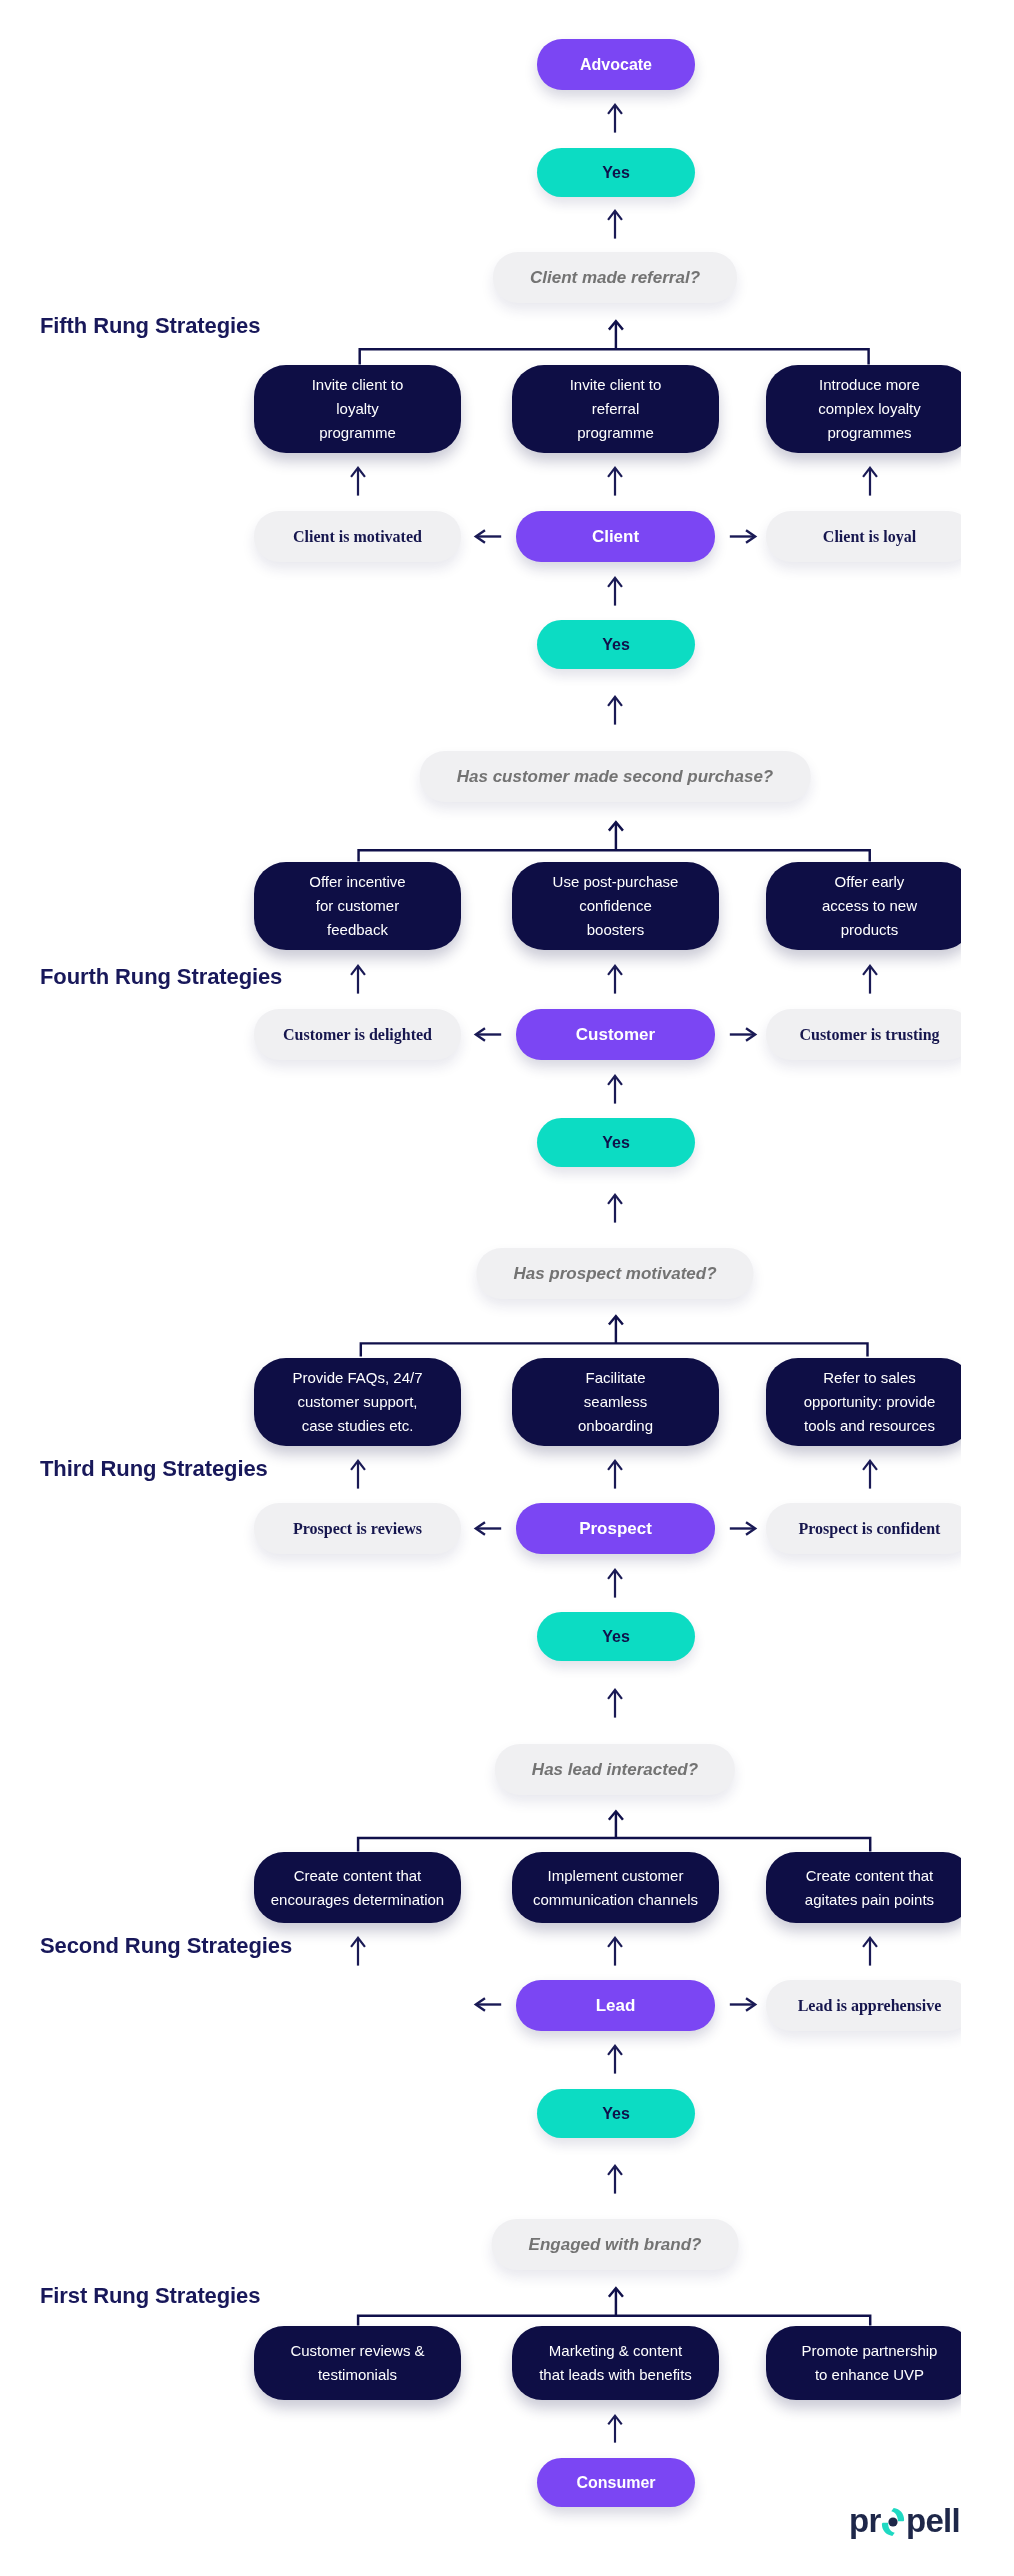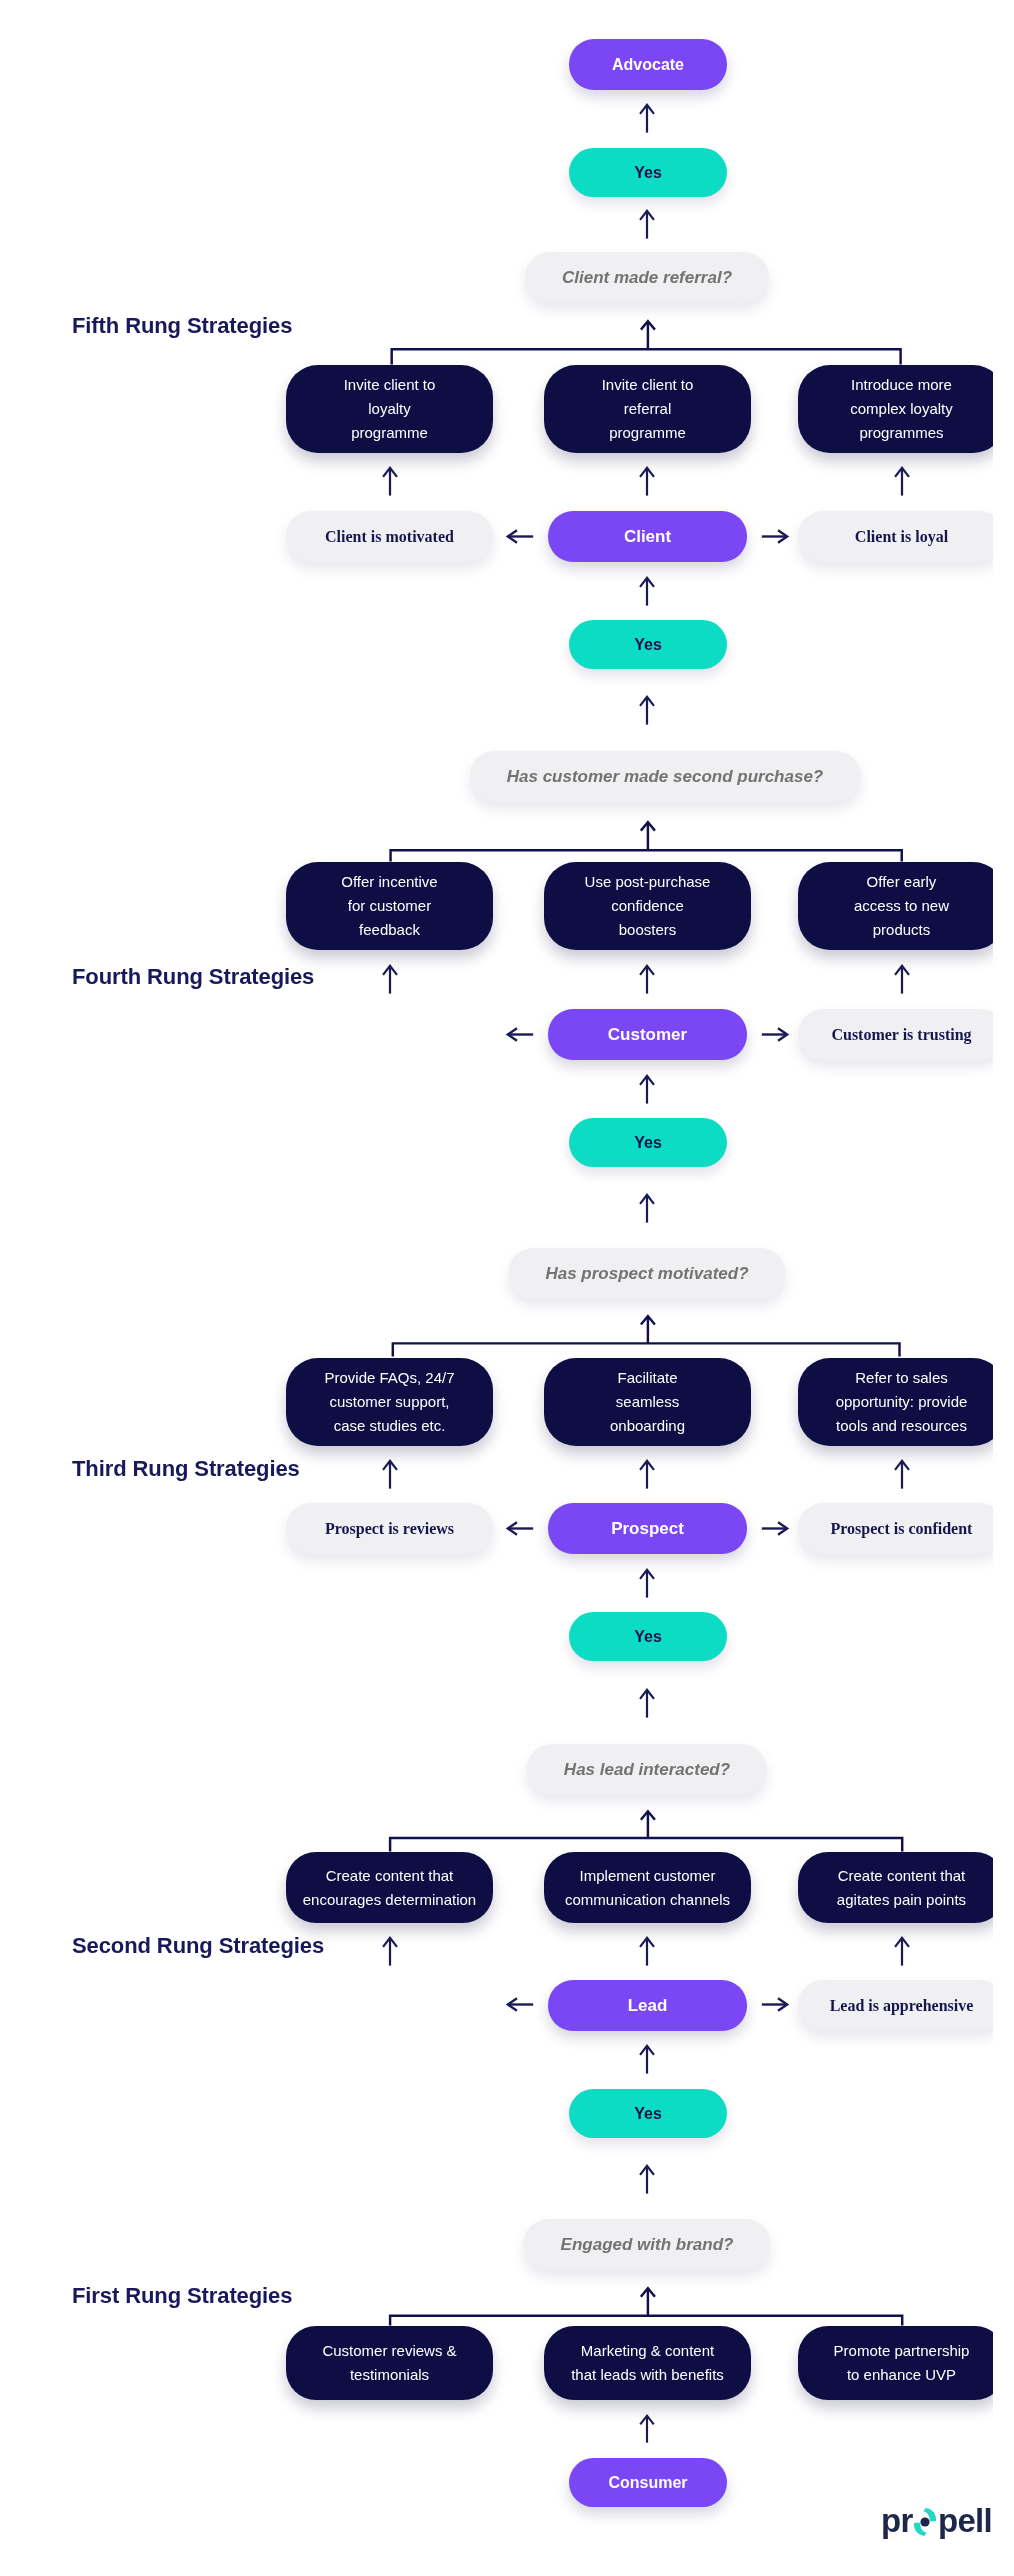--- a/index.html
+++ b/index.html
@@ -3,21 +3,20 @@
 <meta charset="utf-8">
 <style>
   html,body{margin:0;padding:0;background:#ffffff;}
   #canvas{
     position:relative;
     width:961px;
     height:2576px;
     background:#ffffff;
     font-family:"Liberation Sans", sans-serif;
     overflow:hidden;
-    margin-left:32px;
   }
   
   .pill{
     position:absolute;
     display:flex;align-items:center;justify-content:center;
     text-align:center;
     border-radius:25px;
     box-sizing:border-box;
   }
   .stage-purple{
@@ -166,21 +165,21 @@
       <polyline points="10,17 20,4 30,17"></polyline>
     </svg>
 
   <div class="pill yes-teal" style="left:537px;top:620px">Yes</div>
 
   <svg class="uparrow" style="left:601px;top:694px" width="28" height="32" viewBox="0 0 40 46">
       <line x1="20" y1="44" x2="20" y2="6"></line>
       <polyline points="10,17 20,4 30,17"></polyline>
     </svg>
 
-  <div class="pill question" style="left:633px;top:751px">Has customer made second purchase?</div>
+  <div class="pill question" style="left:615px;top:751px">Has customer made second purchase?</div>
 
   <svg class="branch" style="left:344px;top:818px" width="541" height="45" viewBox="0 0 768 64">
     <path d="M20 62 V46 H747 V62"></path>
       <line x1="386" y1="46" x2="386" y2="8"></line>
       <polyline points="376,18 386,6 396,18"></polyline>
   </svg>
 
   <div class="box" style="left:254px;top:862px;height:88px">Offer incentive
 for customer
 feedback</div>
@@ -199,20 +198,21 @@
     </svg>
   <svg class="uparrow" style="left:601px;top:963px" width="28" height="32" viewBox="0 0 40 46">
       <line x1="20" y1="44" x2="20" y2="6"></line>
       <polyline points="10,17 20,4 30,17"></polyline>
     </svg>
   <svg class="uparrow" style="left:856px;top:963px" width="28" height="32" viewBox="0 0 40 46">
       <line x1="20" y1="44" x2="20" y2="6"></line>
       <polyline points="10,17 20,4 30,17"></polyline>
     </svg>
 
+  <div class="pill trait" style="left:254px;top:1009px">Customer is delighted</div>
   <svg class="sidearrow" style="left:473px;top:1026px" width="31" height="17" viewBox="0 0 44 24">
       <line x1="40" y1="12" x2="6" y2="12"></line>
       <polyline points="17,3 4,12 17,21"></polyline>
     </svg>
   <div class="pill stage-purple" style="left:516px;top:1009px">Customer</div>
   <svg class="sidearrow" style="left:727px;top:1026px" width="31" height="17" viewBox="0 0 44 24">
       <line x1="4" y1="12" x2="38" y2="12"></line>
       <polyline points="27,3 40,12 27,21"></polyline>
     </svg>
   <div class="pill trait" style="left:766px;top:1009px">Customer is trusting</div>

